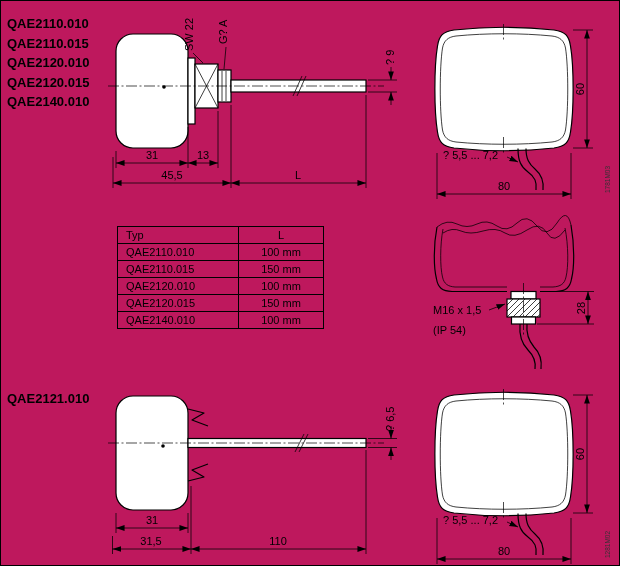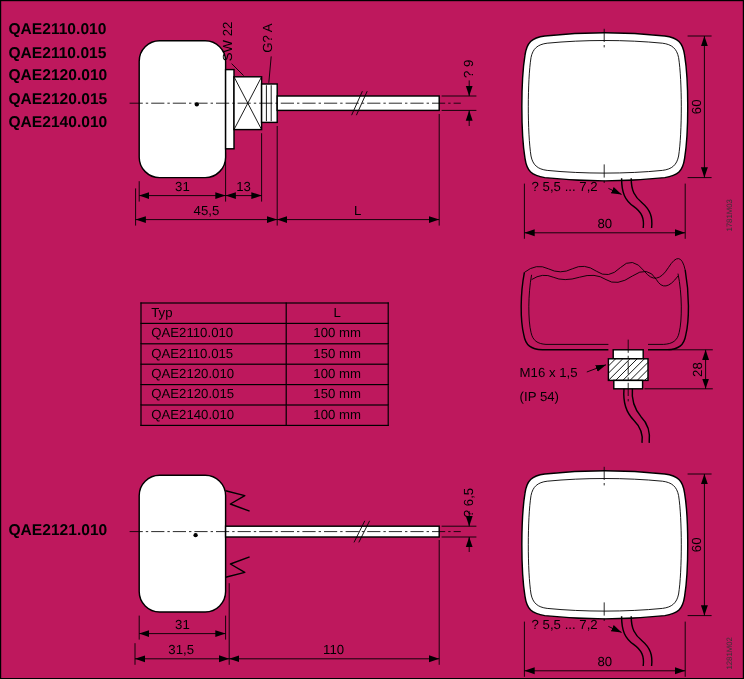--- a/index.html
+++ b/index.html
@@ -3,22 +3,22 @@
 <meta charset="utf-8">
 <style>
   * { margin:0; padding:0; box-sizing:border-box; }
   html,body { background:#fff; }
   .page {
     position:relative; width:620px; height:566px; background:#be185d;
     border:1.5px solid #000; overflow:hidden;
     font-family:"Liberation Sans", sans-serif; color:#000;
   }
   .models { position:absolute; left:6px; top:13px; font-weight:bold; font-size:13px; line-height:19.5px; }
-  .model-bottom { position:absolute; left:6px; top:390px; font-weight:bold; font-size:13px;margin-top:43px; }
-  .spec-table { position:absolute; left:116px; top:251px; border-collapse:collapse; font-size:11px; }
+  .model-bottom { position:absolute; left:6px; top:390px; font-weight:bold; font-size:13px; }
+  .spec-table { position:absolute; left:116px; top:225px; border-collapse:collapse; font-size:11px; }
   .spec-table th, .spec-table td { border:1px solid #000; height:17px; padding:0 8px; font-weight:normal; white-space:nowrap; }
   .spec-table .typ { width:121px; text-align:left; }
   .spec-table .len { width:85px; text-align:center; }
   .page > svg { position:absolute; overflow:visible; }
   .d line, .d path, .d rect, .d circle { stroke:#000; stroke-width:1.2; fill:none; }
   .d .sf { fill:#fff; }
   .d .thin { stroke-width:0.75; }
   .d .dim { stroke-width:0.75; }
   .d .cl { stroke-width:0.7; stroke-dasharray:11 2.5 2 2.5; }
   .d .dot { fill:#000; stroke:none; }

